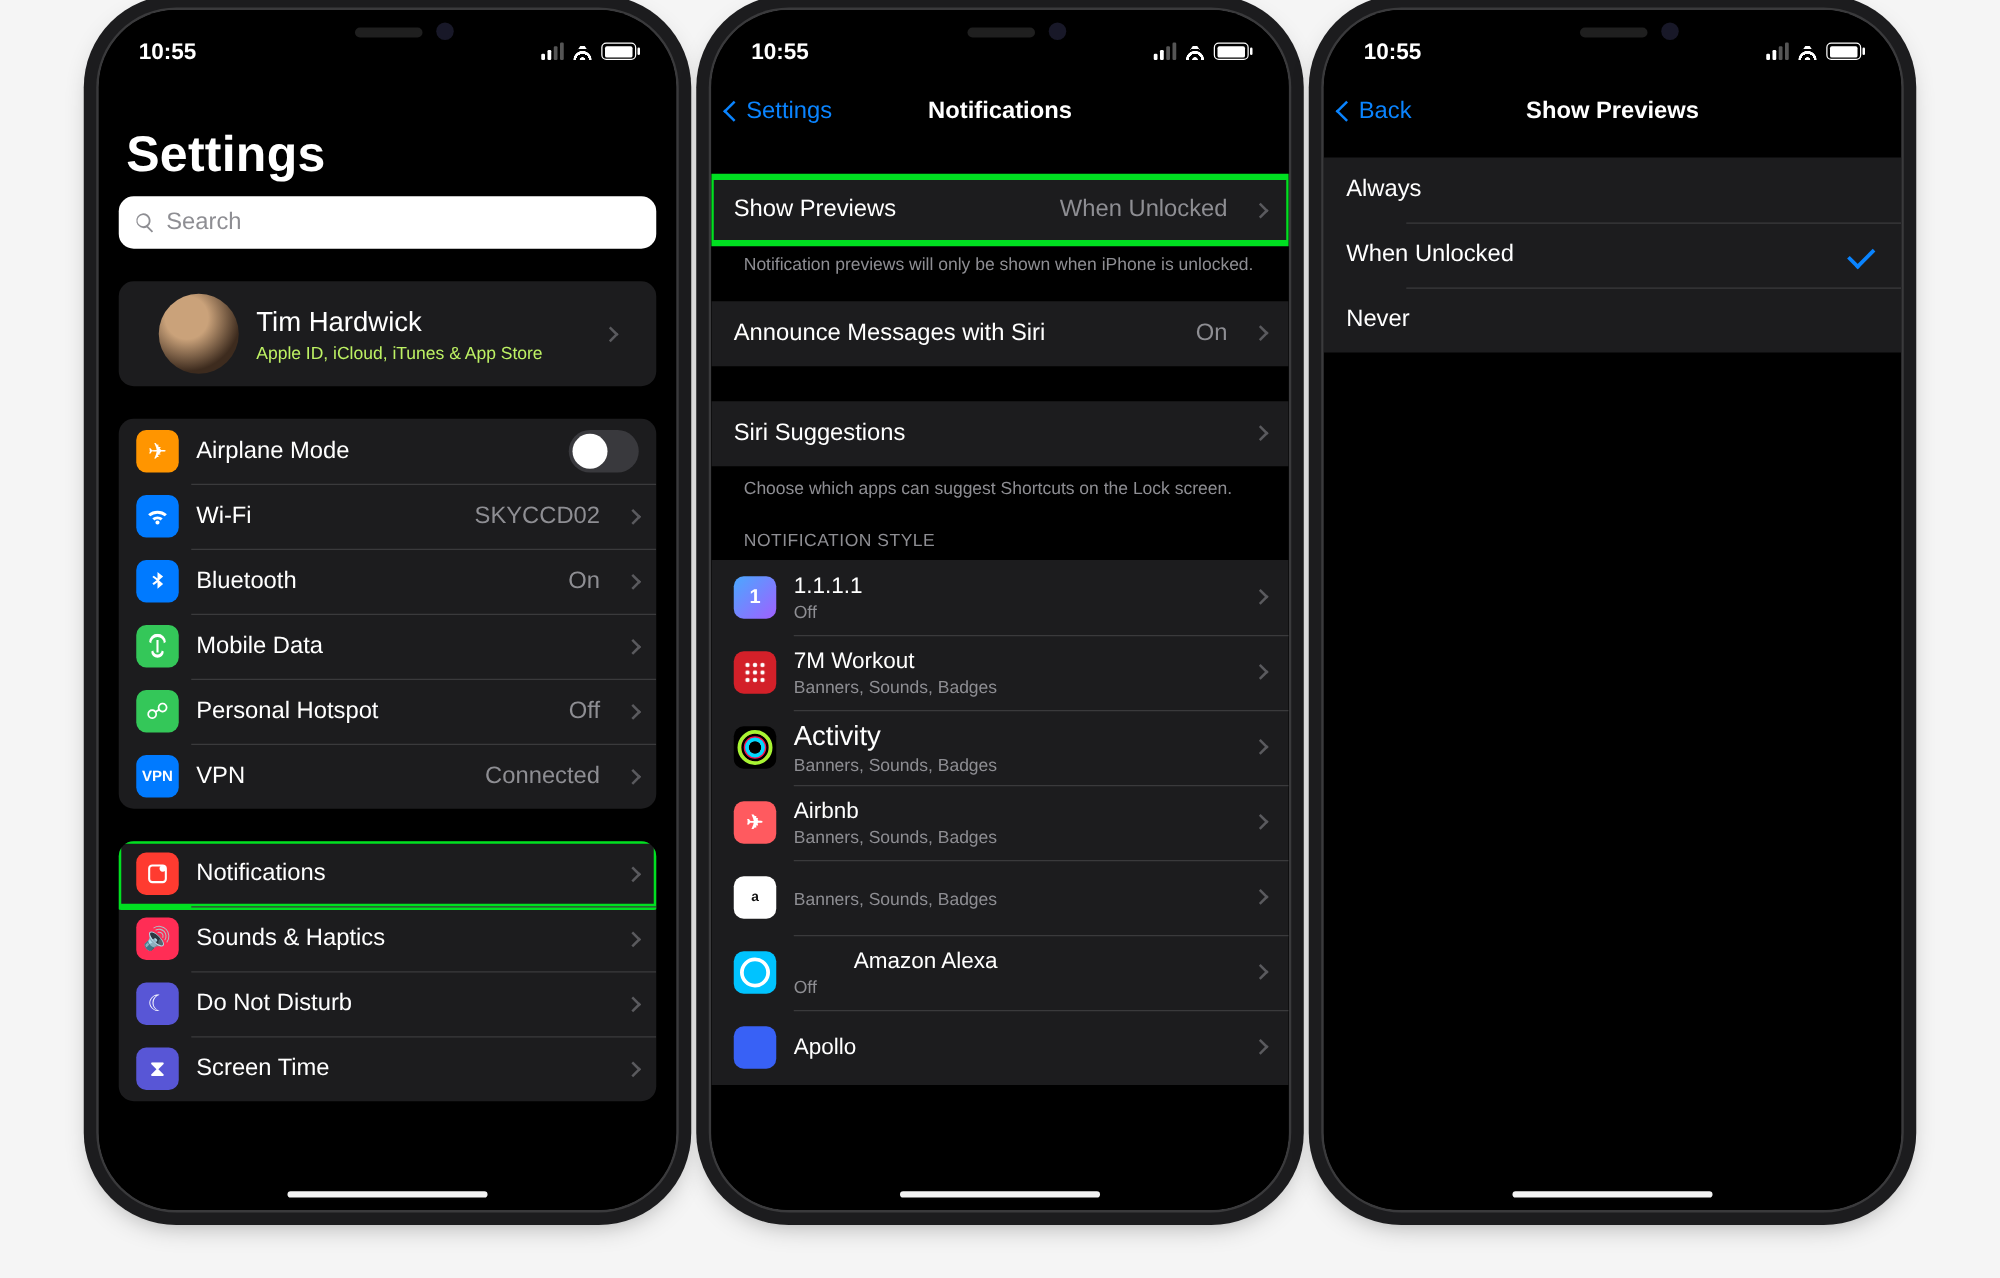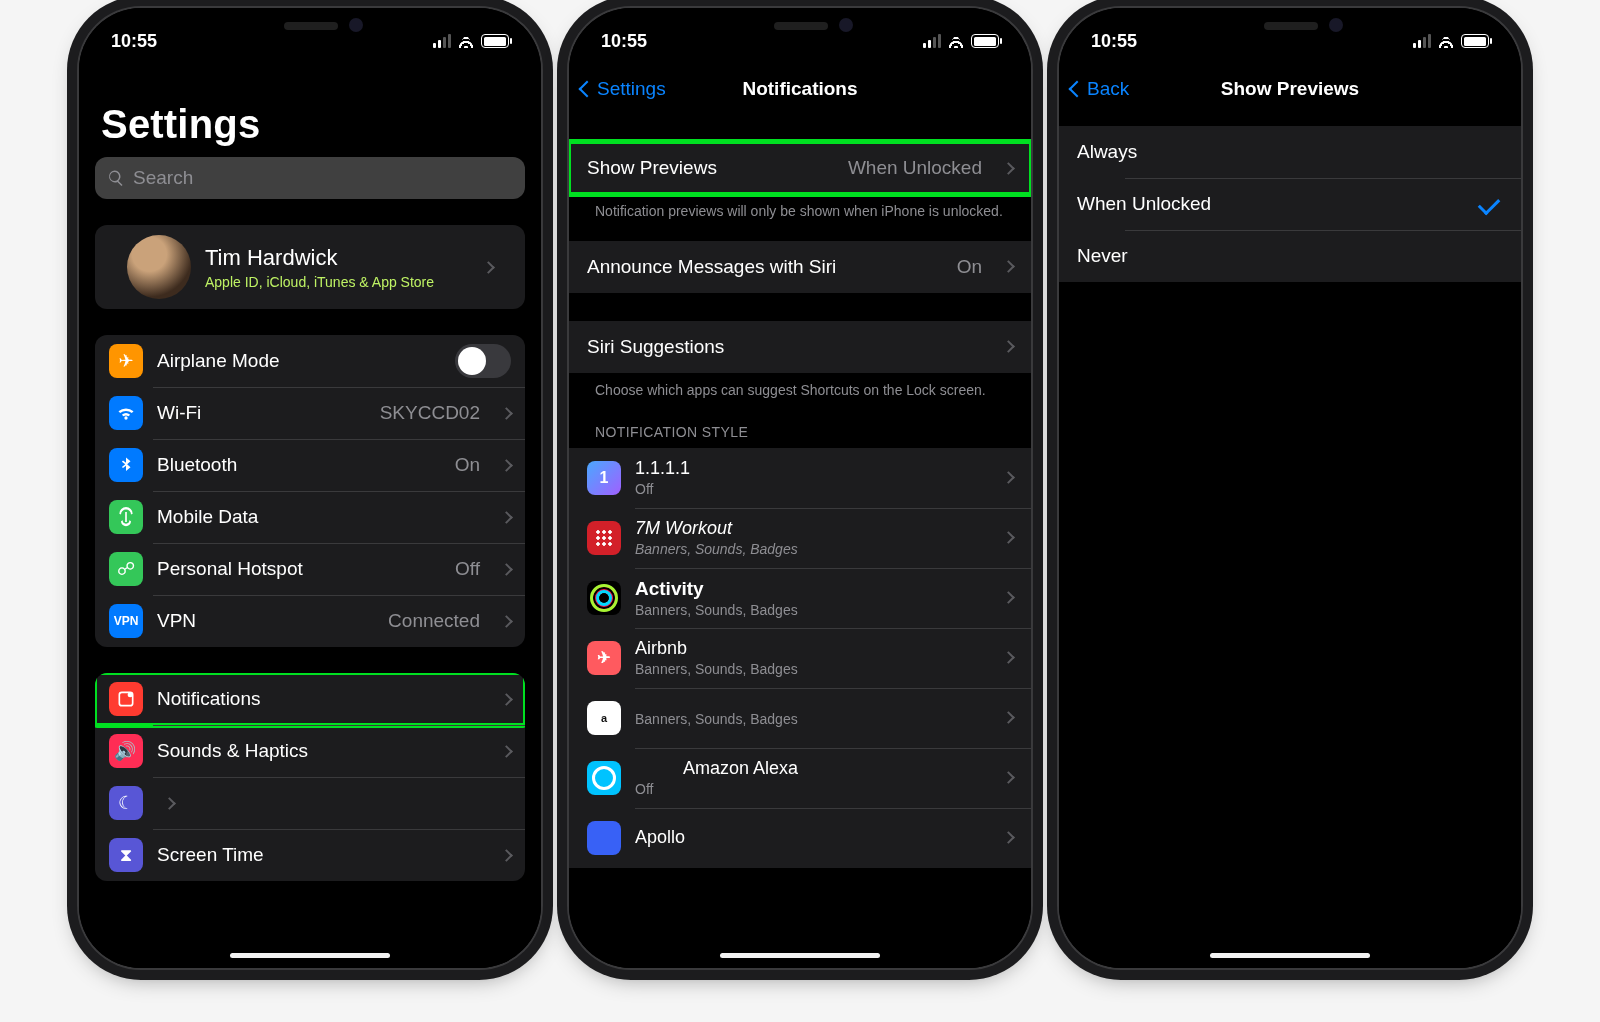--- a/index.html
+++ b/index.html
@@ -78,21 +78,21 @@
   .batt::before{content:""; position:absolute; right:-4px; top:3px; width:2.5px; height:6px; background:#fff; border-radius:1px;}
   .batt::after{content:""; position:absolute; left:1.5px; top:1.5px; bottom:1.5px; width:85%; background:#fff; border-radius:1.5px;}
 
   .content { flex:1; overflow:hidden; padding: 0 16px 28px; }
 
   
   .large-title { font-size: 40px; font-weight: 700; padding: 38px 6px 10px; letter-spacing:.2px; }
 
   
   .search {
-    background:#404040; height:42px; border-radius:12px;
+    background:#ffffff; height:42px; border-radius:12px;
     display:flex; align-items:center; gap:8px; padding:0 12px;
     color:#8e8e93; font-size:19px;
   }
   .search svg{width:18px;height:18px;fill:#8e8e93}
 
   
   .group { background:#1c1c1e; border-radius:12px; margin-top:26px; overflow:hidden; }
   .row {
     min-height:52px; display:flex; align-items:center;
     padding: 8px 14px; gap:14px;
@@ -295,20 +295,21 @@
             <span class="label">Notifications</span>
             <span class="chevron"></span>
           </div>
           <div class="row inset">
             <div class="sicon i-sound">🔊</div>
             <span class="label">Sounds &amp; Haptics</span>
             <span class="chevron"></span>
           </div>
           <div class="row inset">
             <div class="sicon i-dnd">☾</div>
+            <span class="label">Do Not Disturb</span>
             <span class="chevron"></span>
           </div>
           <div class="row inset">
             <div class="sicon i-screen">⧗</div>
             <span class="label">Screen Time</span>
             <span class="chevron"></span>
           </div>
         </div>
     </div>
     <div class="home-ind"></div>
@@ -369,32 +370,32 @@
       <div class="section-header">Notification Style</div>
       <div class="group flat" id="g-apps" style="margin-top:0">
           <div class="row" style="min-height: 60px;">
             <div class="aicon a-1111">1</div>
             <div class="col">
               <span class="label" style="font-size: 18px;">1.1.1.1</span>
               <span class="sub">Off</span>
             </div>
             <span class="chevron"></span>
           </div>
-          <div class="row inset" style="min-height: 60px; font-style: italic;">
+          <div class="row inset" style="min-height: 60px;">
             <div class="aicon a-7m"></div>
             <div class="col">
               <span class="label" style="font-size: 18px;">7M Workout</span>
               <span class="sub">Banners, Sounds, Badges</span>
             </div>
             <span class="chevron"></span>
           </div>
           <div class="row inset" style="min-height: 60px;">
             <div class="aicon a-activity"></div>
             <div class="col">
-              <span class="label" style="font-size: 19px; font-weight: bold;">Activity</span>
+              <span class="label" style="font-size: 22px;">Activity</span>
               <span class="sub">Banners, Sounds, Badges</span>
             </div>
             <span class="chevron"></span>
           </div>
           <div class="row inset" style="min-height: 60px;">
             <div class="aicon a-airbnb">✈</div>
             <div class="col">
               <span class="label" style="font-size: 18px;">Airbnb</span>
               <span class="sub">Banners, Sounds, Badges</span>
             </div>

